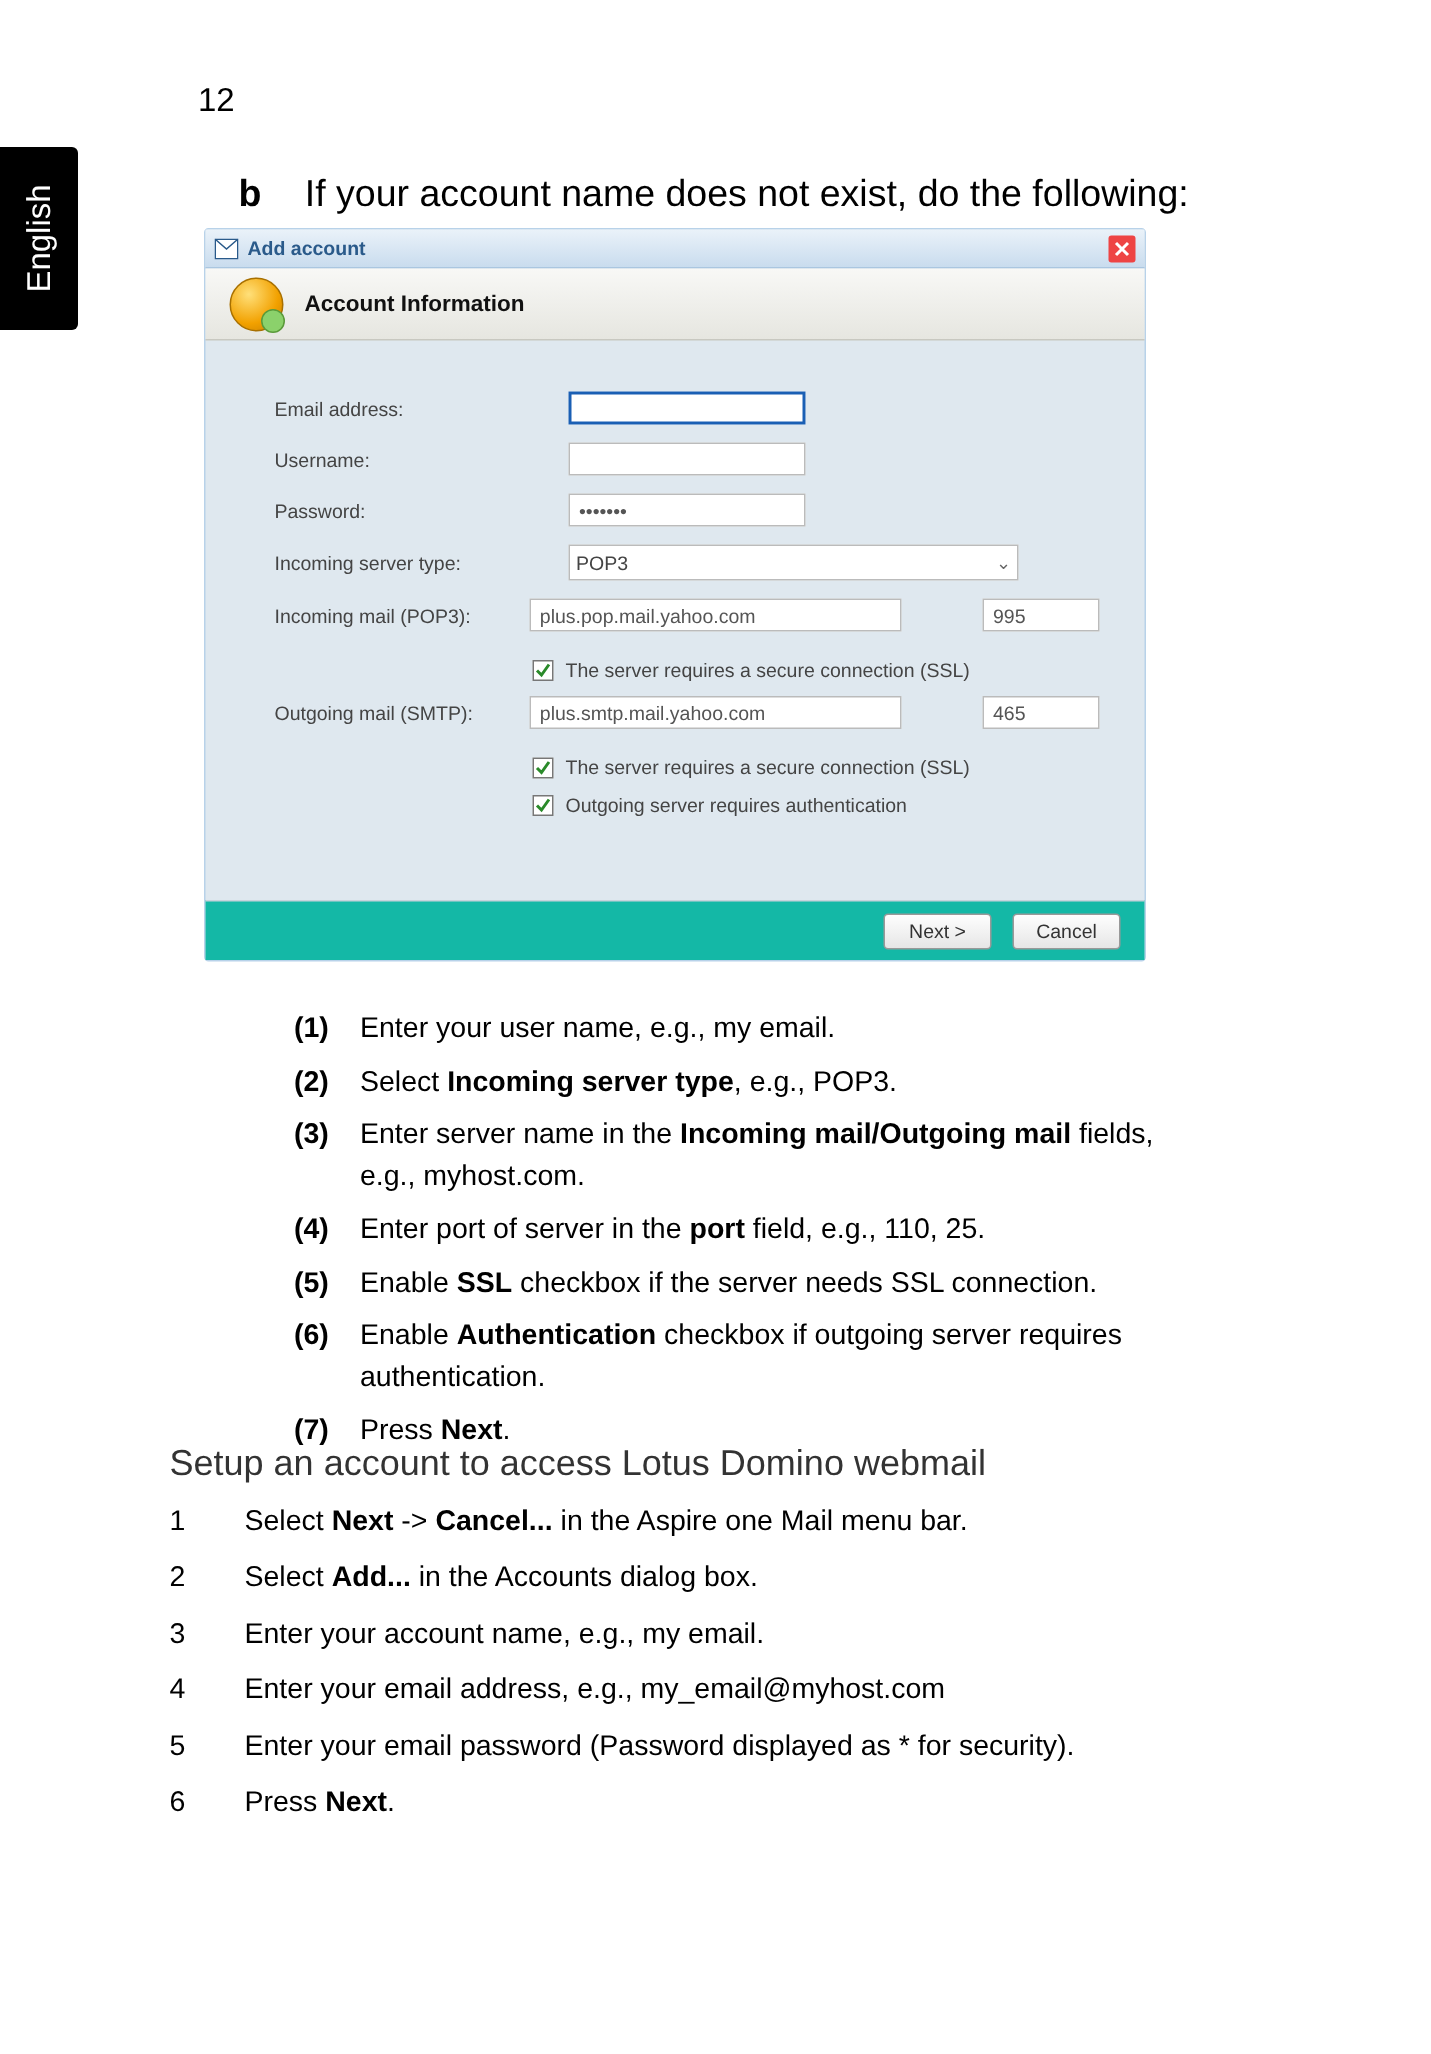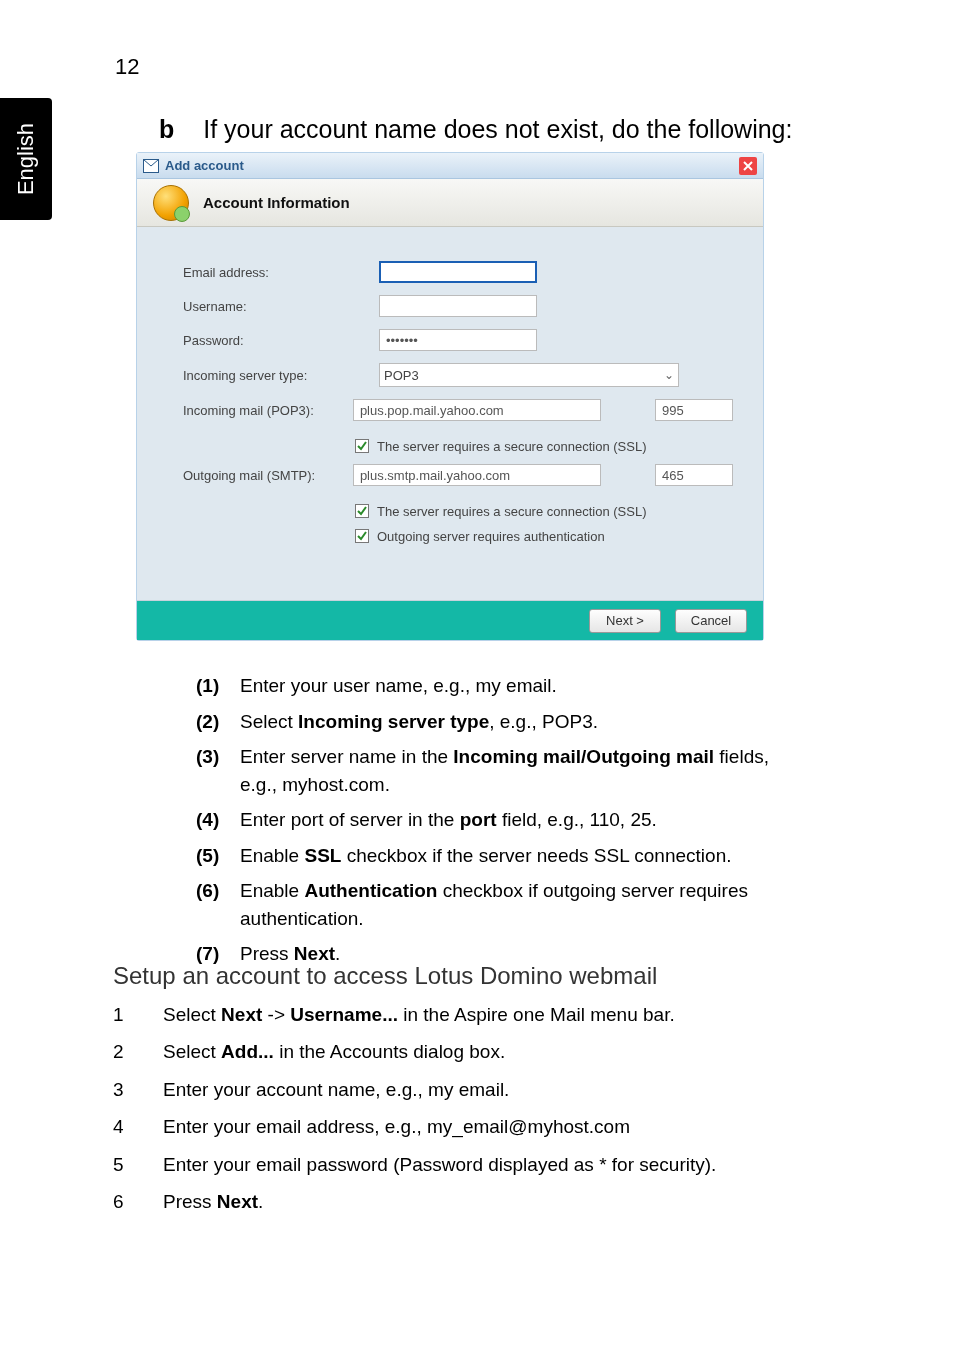--- a/index.html
+++ b/index.html
@@ -1,18 +1,18 @@
 <!DOCTYPE html>
 <html><head>
 <meta charset="utf-8">
 <style>
   * { box-sizing: border-box; }
   body { margin: 0; background: #fff; font-family: "Segoe UI", Arial, sans-serif; color: #000; width: 954px; }
   .page { position: relative; width: 954px; height: 1369px; }
-  .pgnum { position: absolute; left: 115px; top: 54px; font-size: 22px; }
+  .pgnum { position: absolute; left: 132px; top: 54px; font-size: 22px; }
   .side-tab { position: absolute; left: 0; top: 98px; width: 52px; height: 122px; background: #000; color: #fff; display: flex; align-items: center; justify-content: center; border-radius: 0 4px 4px 0; }
   .side-tab span { transform: rotate(-90deg); font-size: 22px; }
   .intro { position: absolute; left: 159px; top: 115px; font-size: 25px; }
   .intro b { font-weight: 700; margin-right: 22px; }
   .dlg { position: absolute; left: 136px; top: 152px; width: 628px; border: 1px solid #b8d2e9; background: #dfe8ef; border-radius: 3px; }
   .titlebar { height: 26px; background: linear-gradient(#eaf2f9,#c9dcee); display: flex; align-items: center; padding: 0 6px; border-bottom: 1px solid #aac6e0; }
   .tb-icon svg { display: block; }
   .tb-title { margin-left: 6px; font-size: 13px; font-weight: 700; color: #2a5a8a; }
   .tb-close { margin-left: auto; width: 18px; height: 18px; background: #e44; border-radius: 2px; display: flex; align-items: center; justify-content: center; cursor: pointer; }
   .tb-close svg { display:block; }
@@ -23,21 +23,21 @@
   .form { padding: 34px 30px 46px 46px; font-size: 13px; color: #444; }
   .row { display: flex; align-items: center; margin-bottom: 12px; gap: 24px; }
   .lbl { width: 172px; }
   .txtin { height: 22px; border: 1px solid #bbb; background: #fff; padding: 0 6px; font-size: 13px; color: #555; }
   .txtin.hl { border: 2px solid #1a5fb4; }
   .w1 { width: 158px; }
   .w2 { width: 290px; }
   .w3 { width: 78px; margin-left: 30px; }
   .sel { width: 300px; height: 24px; border: 1px solid #bbb; background: #fff; display: flex; align-items: center; justify-content: space-between; padding: 0 4px; }
   .chev { color: #666; font-size: 12px; }
-  .chk { display: flex; margin: 18px 0 10px 172px; font-size: 13px; color: #444; }
+  .chk { display: flex; align-items: center; margin: 18px 0 10px 172px; font-size: 13px; color: #444; }
   .chkbox { width: 14px; height: 14px; border: 1px solid #777; background: #fff; display: inline-flex; align-items: center; justify-content: center; margin-right: 8px; }
   .chkbox svg { display:block; }
   .btnbar { height: 40px; background: #14b8a6; display: flex; align-items: center; justify-content: flex-end; padding: 0 16px; border-top: 1px solid #c7d2db; }
   .btn { height: 24px; min-width: 72px; padding: 0 12px; border: 1px solid #999; border-radius: 3px; background: linear-gradient(#fefefe,#e6e6e6); font-size: 13px; color: #333; display: inline-flex; align-items: center; justify-content: center; cursor: pointer; margin-left: 14px; }
   .numlist { position: absolute; left: 196px; top: 672px; width: 580px; font-size: 19px; line-height: 1.45; }
   .numlist .it { display: flex; margin-bottom: 8px; }
   .numlist .n { font-weight: 700; width: 44px; flex-shrink:0; }
   .numlist .t b { font-weight: 700; }
   .h2 { position: absolute; left: 113px; top: 962px; font-size: 24px; color: #333; }
   .ol2 { position: absolute; left: 113px; top: 1000px; width: 690px; font-size: 19px; line-height: 1.55; }
@@ -166,21 +166,21 @@
       </div>
       <div class="it">
         <span class="n">(7)</span>
         <span class="t">Press <b>Next</b>.</span>
       </div>
     </div>
 <div class="h2">Setup an account to access Lotus Domino webmail</div>
 <div class="ol2" id="ol2">
       <div class="it">
         <span class="n">1</span>
-        <span class="t">Select <b>Next</b> -&gt; <b>Username...</b> in the Aspire one Mail menu bar.</span>
+        <span class="t">Select <b>Next</b> -&gt; <b>Cancel...</b> in the Aspire one Mail menu bar.</span>
       </div>
       <div class="it">
         <span class="n">2</span>
         <span class="t">Select <b>Add...</b> in the Accounts dialog box.</span>
       </div>
       <div class="it">
         <span class="n">3</span>
         <span class="t">Enter your account name, e.g., my email.</span>
       </div>
       <div class="it">

